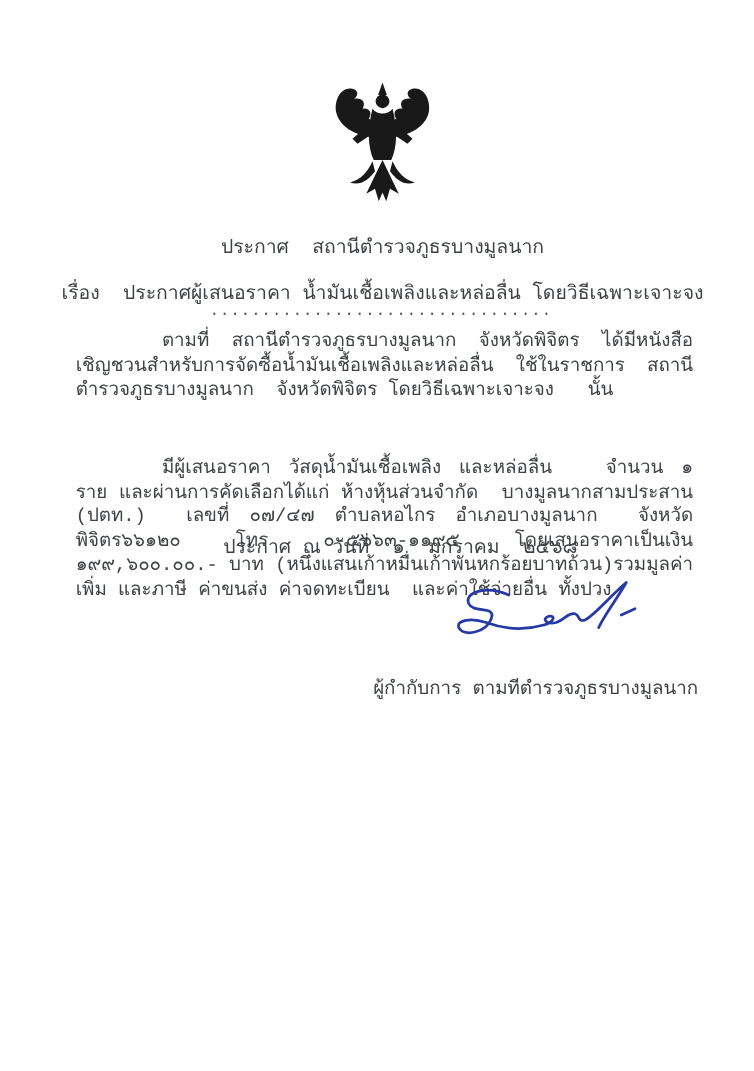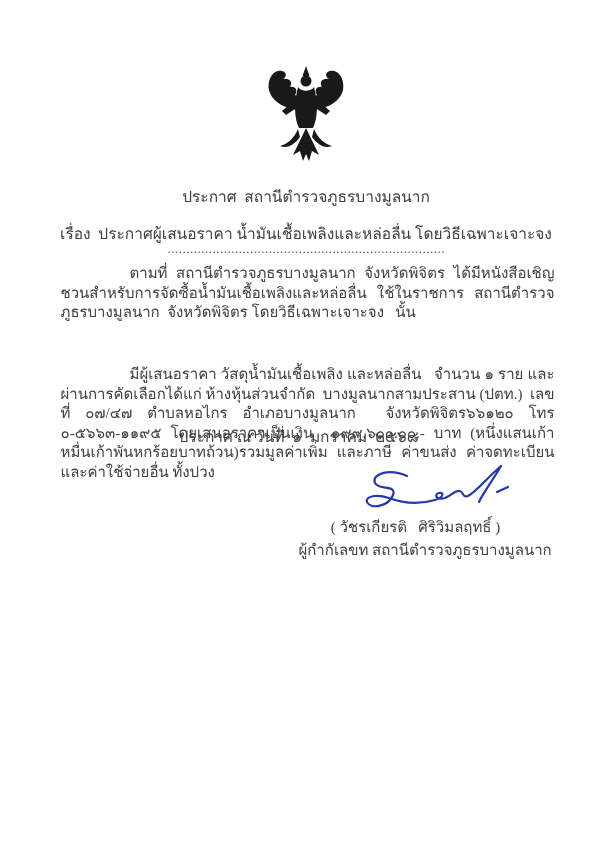--- a/index.html
+++ b/index.html
@@ -6,21 +6,21 @@
     margin: 0;
     padding: 0;
     background: #ffffff;
   }
   .page {
     position: relative;
     width: 594px;
     height: 857px;
     margin: 0 auto;
     background: #ffffff;
-    font-family: Liberation Serif, serif;
+    font-family: Liberation Mono, monospace;
     color: #3e4145;
     overflow: hidden;
   }
   .emblem {
     position: absolute;
     left: 257px;
     top: 66px;
     width: 88px;
     height: 100px;
   }
@@ -147,17 +147,16 @@
   <div class="signature-svg">
     <svg viewBox="0 0 160 54" xmlns="http://www.w3.org/2000/svg">
       <g fill="none" stroke="#2639a5" stroke-width="2.2" stroke-linecap="round" stroke-linejoin="round">
         <path d="M52,16 C34,8 16,14 20,23 C24,31 42,24 38,35 C34,46 16,50 12,42 C10,36 22,34 34,38 C50,44 66,44 80,40 C88,38 90,32 84,33 C78,35 82,40 90,38 C98,35 99,30 105,31 C109,32 107,38 113,36 C121,32 132,18 146,6 C138,20 128,33 124,42"></path>
         <path d="M142,32 L153,27"></path>
       </g>
     </svg>
   </div>
 
 
-  <div class="signer-name">( วัชรเกียรติ   ศิริวิมลฤทธิ์ )</div>
 
-  <div class="signer-title">ผู้กำกัเลขท สถานีตำรวจภูธรบางมูลนาก</div>
+  <div class="signer-title">ผู้กำกับการ ตามทีตำรวจภูธรบางมูลนาก</div>
 
 </div>
 
 </body></html>

